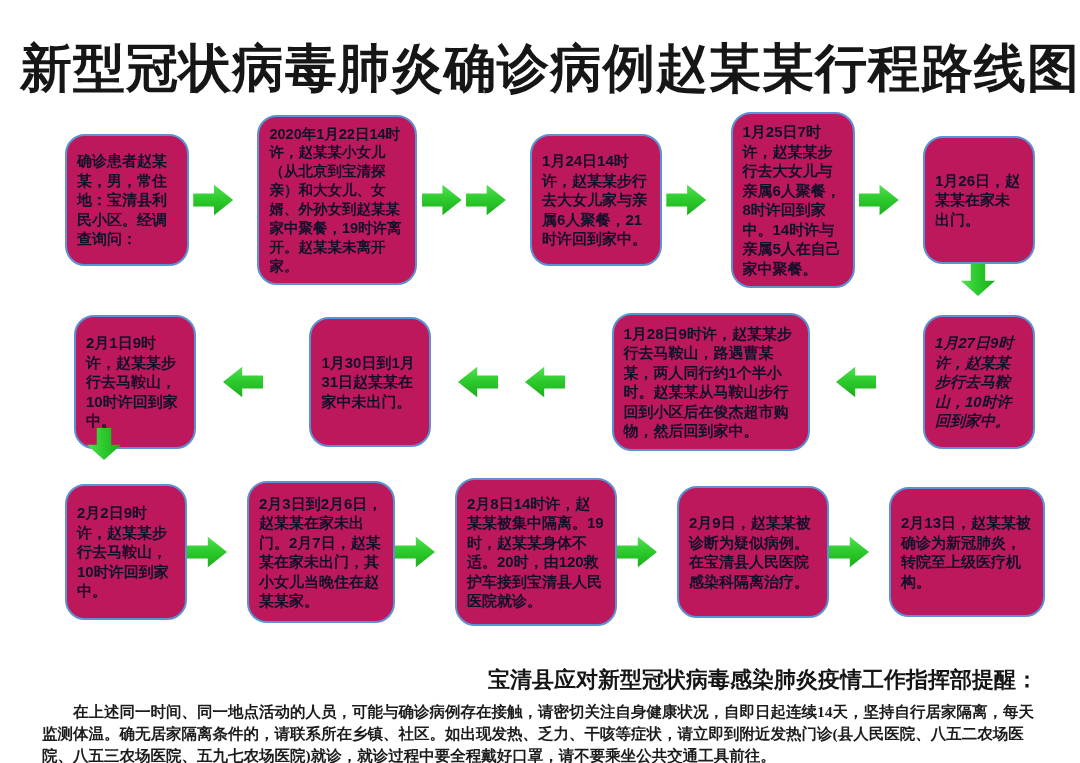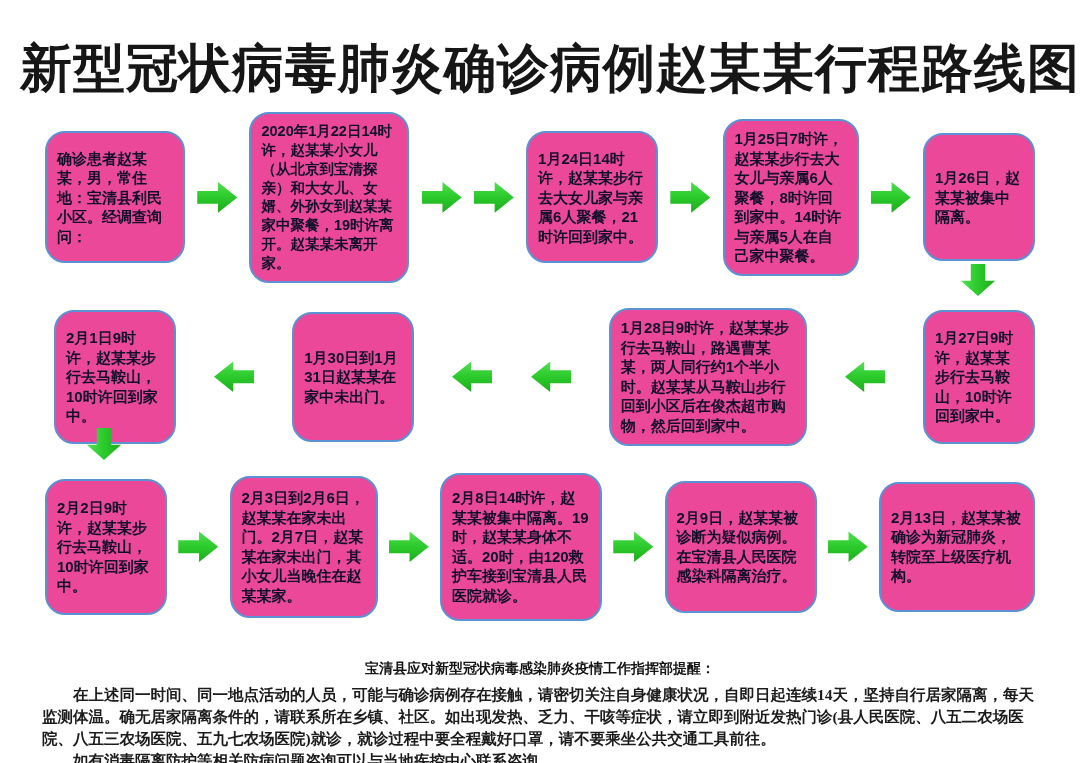--- a/index.html
+++ b/index.html
@@ -23,53 +23,54 @@
   .flow-row {
     display:flex;
     justify-content:space-between;
     align-items:center;
   }
   .row1 { min-height:150px; }
   .row2 { min-height:140px; margin-top:24px;padding-left:9px; }
   .row3 { min-height:148px; margin-top:26px; }
   .flow-box {
     box-sizing:border-box;
-    background:#ec4899;
+    background:#be185d;
     border:2px solid #5a92d4;
     border-radius:20px;
     padding:8px 10px;
     display:flex;
     align-items:center;
     color:#10102a;
     font-weight:700;
     font-size:15px;
     line-height:1.3;
     text-align:left;
     flex-shrink:0;
+    margin-left:20px;
   }
   .arrow {
     width:40px; height:34px;
     flex-shrink:0;
     background:linear-gradient(180deg,#58e258 0%,#2ecc2e 45%,#17ab17 100%);
     clip-path:polygon(0% 31%, 52% 31%, 52% 5%, 100% 50%, 52% 95%, 52% 69%, 0% 69%);
   }
   .arrow.left { transform:scaleX(-1); }
   .connector {
     position:absolute;
     width:38px; height:32px;
     background:linear-gradient(90deg,#58e258 0%,#2ecc2e 45%,#17ab17 100%);
     clip-path:polygon(31% 0%, 31% 52%, 5% 52%, 50% 100%, 95% 52%, 69% 52%, 69% 0%);
   }
   .conn-right { top:152px; left:914px; }
   .conn-left  { top:316px; left:40px; }
   .notice { margin:12px 42px 0; }
   .notice-heading {
-    text-align:center;
+    text-align:right;
     font-weight:800;
-    font-size:14px;
+    font-size:22px;
     color:#151515;
     margin-top:39px;
   }
   .notice-body { margin-top:6px; font-size:15.5px; line-height:1.42; color:#1c1c1c; font-weight:600;font-family:Liberation Serif, serif; }
   .notice-body p { margin:0; text-indent:2em; }
   .hotline {
     text-align:center;
     font-weight:800;
     font-size:21.5px;
     margin-top:10px;
@@ -77,59 +78,59 @@
   }
 </style>
 </head>
 <body>
 
 <div class="page-title">新型冠状病毒肺炎确诊病例赵某某行程路线图</div>
 
 <div class="flow">
 
   <div class="flow-row row1">
-    <div class="flow-box" style="width:140px;min-height:132px;">
+    <div class="flow-box" style="width:124px;min-height:132px;">
         <span>确诊患者赵某某，男，常住地：宝清县利民小区。经调查询问：</span>
       </div>
     <div class="arrow"></div>
     <div class="flow-box" style="width:160px;min-height:148px;font-size:14.5px;">
         <span>2020年1月22日14时许，赵某某小女儿（从北京到宝清探亲）和大女儿、女婿、外孙女到赵某某家中聚餐，19时许离开。赵某某未离开家。</span>
       </div>
     <div class="arrow"></div>
     <div class="arrow"></div>
     <div class="flow-box" style="width:132px;min-height:132px;">
         <span>1月24日14时许，赵某某步行去大女儿家与亲属6人聚餐，21时许回到家中。</span>
       </div>
     <div class="arrow"></div>
-    <div class="flow-box" style="width:136px;min-height:144px;">
+    <div class="flow-box" style="width:124px;min-height:144px;">
         <span>1月25日7时许，赵某某步行去大女儿与亲属6人聚餐，8时许回到家中。14时许与亲属5人在自己家中聚餐。</span>
       </div>
     <div class="arrow"></div>
     <div class="flow-box" style="width:112px;min-height:128px;">
-        <span>1月26日，赵某某被集中隔离。</span>
+        <span>1月26日，赵某某在家未出门。</span>
       </div>
   </div>
 
   <div class="connector conn-right"></div>
 
   <div class="flow-row row2">
     <div class="flow-box" style="width:122px;min-height:134px;">
         <span>2月1日9时许，赵某某步行去马鞍山，10时许回到家中。</span>
       </div>
     <div class="arrow left"></div>
     <div class="flow-box" style="width:122px;min-height:130px;">
         <span>1月30日到1月31日赵某某在家中未出门。</span>
       </div>
     <div class="arrow left"></div>
     <div class="arrow left"></div>
     <div class="flow-box" style="width:198px;min-height:138px;">
         <span>1月28日9时许，赵某某步行去马鞍山，路遇曹某某，两人同行约1个半小时。赵某某从马鞍山步行回到小区后在俊杰超市购物，然后回到家中。</span>
       </div>
     <div class="arrow left"></div>
-    <div class="flow-box" style="width:112px;min-height:134px;">
+    <div class="flow-box" style="width:112px;min-height:134px;font-style:italic;">
         <span>1月27日9时许，赵某某步行去马鞍山，10时许回到家中。</span>
       </div>
   </div>
 
   <div class="connector conn-left"></div>
 
   <div class="flow-row row3">
     <div class="flow-box" style="width:122px;min-height:136px;">
         <span>2月2日9时许，赵某某步行去马鞍山，10时许回到家中。</span>
       </div>

